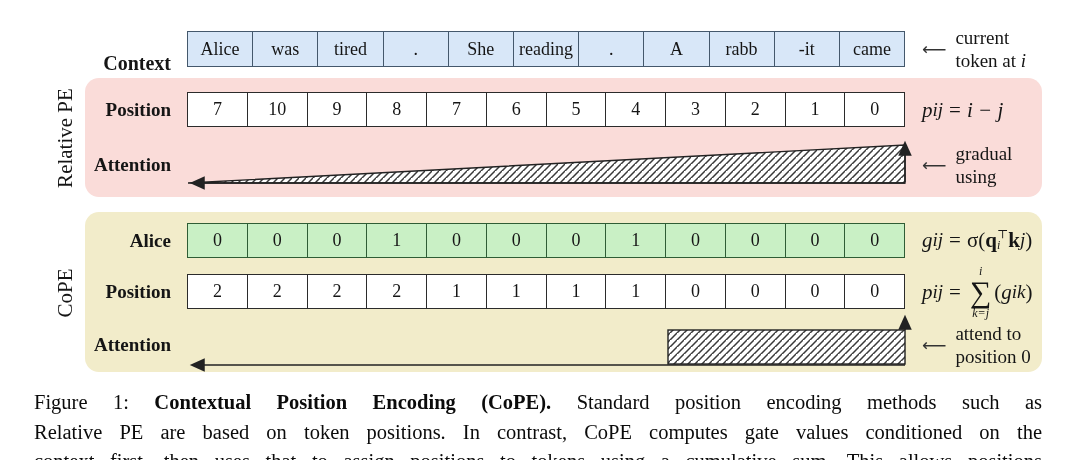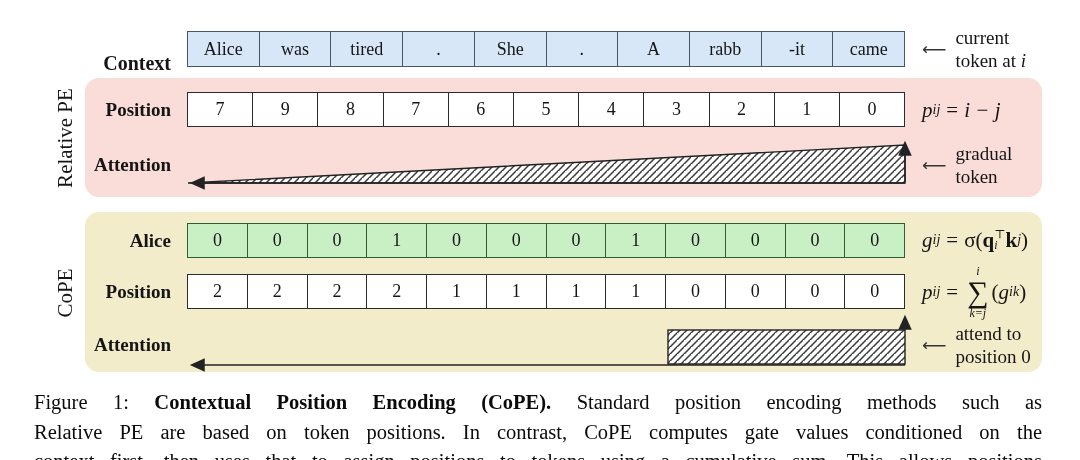--- a/index.html
+++ b/index.html
@@ -35,21 +35,21 @@
   .annot{
     position:absolute;left:922px;display:flex;align-items:center;gap:9px;
     font-size:19px;line-height:23px;
   }
   .annot-arrow{font-family:"DejaVu Sans",sans-serif;font-size:17px;color:#333;}
   
   .formula{
     position:absolute;left:922px;display:flex;align-items:center;
     font-size:21px;font-style:italic;
   }
-  .formula sub{font-size:14px;font-style:italic;}
+  .formula sub{font-size:19px;font-style:italic;}
   .upright{font-style:normal;}
   .bold{font-weight:bold;font-style:normal;}
   .supsub{display:inline-flex;flex-direction:column;align-items:flex-start;justify-content:center;font-size:12px;line-height:11px;font-style:italic;vertical-align:-4px;}
   .supsub .t{font-style:normal;}
   .sumstack{display:inline-flex;flex-direction:column;align-items:center;line-height:12px;font-size:12px;margin:0 3px;}
   .sumstack .sigma{font-size:30px;line-height:30px;font-style:normal;}
   
   .caption{
     position:absolute;left:34px;top:388px;width:1008px;
     font-size:20.5px;line-height:29.5px;color:#0b0b0b;
@@ -68,37 +68,39 @@
   <div class="side-label" style="top:125px;">Relative PE</div>
   <div class="side-label" style="top:280px;">CoPE</div>
 
   <div class="row-label" style="top:31px;height:36px;font-size:20px;margin-top:14px;">Context</div>
   <div class="cells cells-context" style="top:31px;height:36px;">
       <div class="cell">Alice</div>
       <div class="cell">was</div>
       <div class="cell">tired</div>
       <div class="cell">.</div>
       <div class="cell">She</div>
+      <div class="cell">reading</div>
       <div class="cell">.</div>
       <div class="cell">A</div>
       <div class="cell">rabb</div>
       <div class="cell">-it</div>
       <div class="cell">came</div>
     </div>
   <div class="annot" style="top:26px;height:46px;">
     <span class="annot-arrow">⟵</span>
     <span>
       <span>current</span><br>
       <span>token at </span><i>i</i>
     </span>
   </div>
 
   <div class="row-label" style="top:92px;height:35px;">Position</div>
   <div class="cells" style="top:92px;height:35px;">
       <div class="cell">7</div>
+      <div class="cell">10</div>
       <div class="cell">9</div>
       <div class="cell">8</div>
       <div class="cell">7</div>
       <div class="cell">6</div>
       <div class="cell">5</div>
       <div class="cell">4</div>
       <div class="cell">3</div>
       <div class="cell">2</div>
       <div class="cell">1</div>
       <div class="cell">0</div>
@@ -122,21 +124,21 @@
       </marker>
     </defs>
     <polygon points="8,47 725,47 725,9" fill="url(#hatch)" stroke="#222" stroke-width="1.4"></polygon>
     <line x1="725" y1="47" x2="12" y2="47" stroke="#222" stroke-width="1.5" marker-end="url(#arrhead)"></line>
     <line x1="725" y1="46" x2="725" y2="7" stroke="#222" stroke-width="1.5" marker-end="url(#arrhead)"></line>
   </svg>
   <div class="annot" style="top:141px;height:48px;">
     <span class="annot-arrow">⟵</span>
     <span>
       <span>gradual</span><br>
-      <span>token</span>
+      <span>using</span>
     </span>
   </div>
 
   <div class="row-label" style="top:223px;height:35px;">Alice</div>
   <div class="cells cells-gates" style="top:223px;height:35px;">
       <div class="cell">0</div>
       <div class="cell">0</div>
       <div class="cell">0</div>
       <div class="cell">1</div>
       <div class="cell">0</div>

